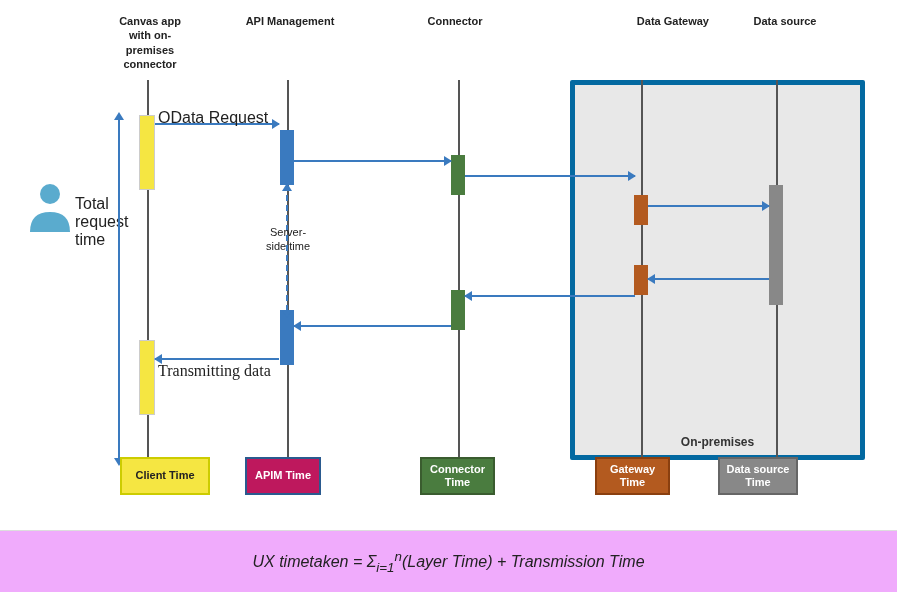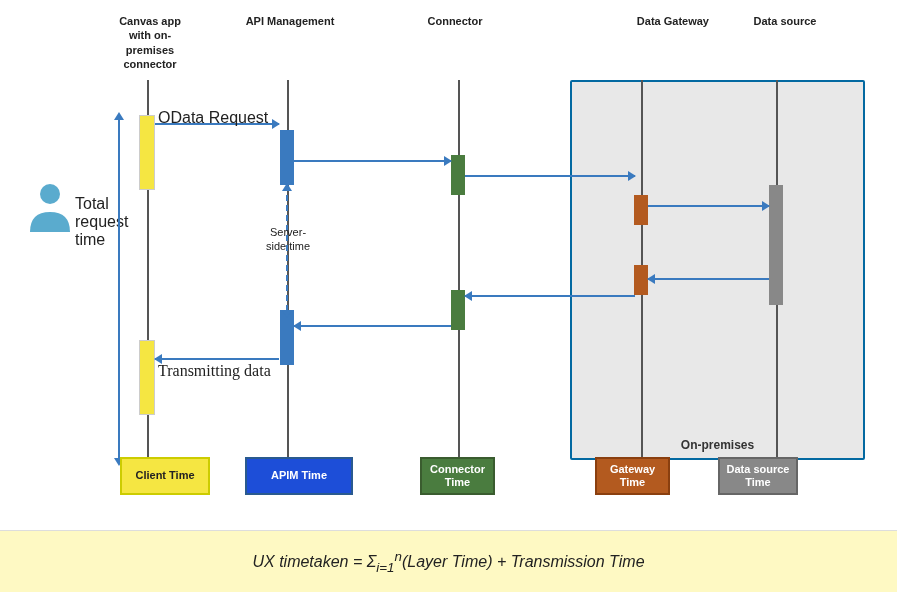--- a/index.html
+++ b/index.html
@@ -49,21 +49,21 @@
       background: #555;
     }
 
     
     .onprem-box {
       position: absolute;
       top: 80px;
       left: 570px;
       width: 295px;
       height: 380px;
-      border: 2px solid #0369a1;
+      border: 5px solid #0369a1;
       background: #e8e8e8;
       border-radius: 2px;
     }
     .onprem-label {
       position: absolute;
       bottom: 6px;
       left: 50%;
       transform: translateX(-50%);
       font-size: 12px;
       font-weight: 600;
@@ -89,21 +89,21 @@
     
     #formula-bar {
       position: absolute;
       bottom: 0;
       left: 0;
       width: 897px;
       height: 62px;
       display: flex;
       align-items: center;
       justify-content: center;
-      background: #fef9c3;
+      background: #f0abfc;
       border-top: 1px solid #ddd;
     }
     .formula-text {
       font-size: 16px;
       font-style: italic;
       color: #222;
     }
 
     
     .arrowhead-right {
@@ -231,21 +231,21 @@
     <div class="arrowhead-left" style="border-right-color:#3a7abf;"></div>
   </div>
   <div class="arrow-label" style="left:158px; top:362px;font-family:Liberation Serif, serif;">Transmitting data</div>
 
   <div style="position:absolute; left:118px; top:115px; width:2px; height:345px; background:#3a7abf;"></div>
   <div style="position:absolute; left:114px; top:112px; width:0; height:0; border-left:5px solid transparent; border-right:5px solid transparent; border-bottom:8px solid #3a7abf;"></div>
   <div style="position:absolute; left:114px; top:458px; width:0; height:0; border-left:5px solid transparent; border-right:5px solid transparent; border-top:8px solid #3a7abf;"></div>
 
   <div class="legend-box" style="left:120px; bottom:35px; width:90px; height:38px; background:#f5e642; border-color:#cccc00; color:#222;">Client Time</div>
 
-  <div class="legend-box" style="left:245px; bottom:35px; width:108px; height:38px; background:#1d4ed8; border-color:#2a5a8f;">APIM Time</div>
+  <div class="legend-box" style="left:245px; bottom:35px; width:76px; height:38px; background:#be185d; border-color:#2a5a8f;">APIM Time</div>
 
   <div class="legend-box" style="left:420px; bottom:35px; width:75px; height:38px; background:#4a7c3f; border-color:#3a5c2f;">Connector<br>Time</div>
 
   <div class="legend-box" style="left:595px; bottom:35px; width:75px; height:38px; background:#b35a1f; border-color:#8a3f0f;">Gateway<br>Time</div>
 
   <div class="legend-box" style="left:718px; bottom:35px; width:80px; height:38px; background:#888; border-color:#666;">Data source<br>Time</div>
 
 </div>
 
 <div id="formula-bar">

